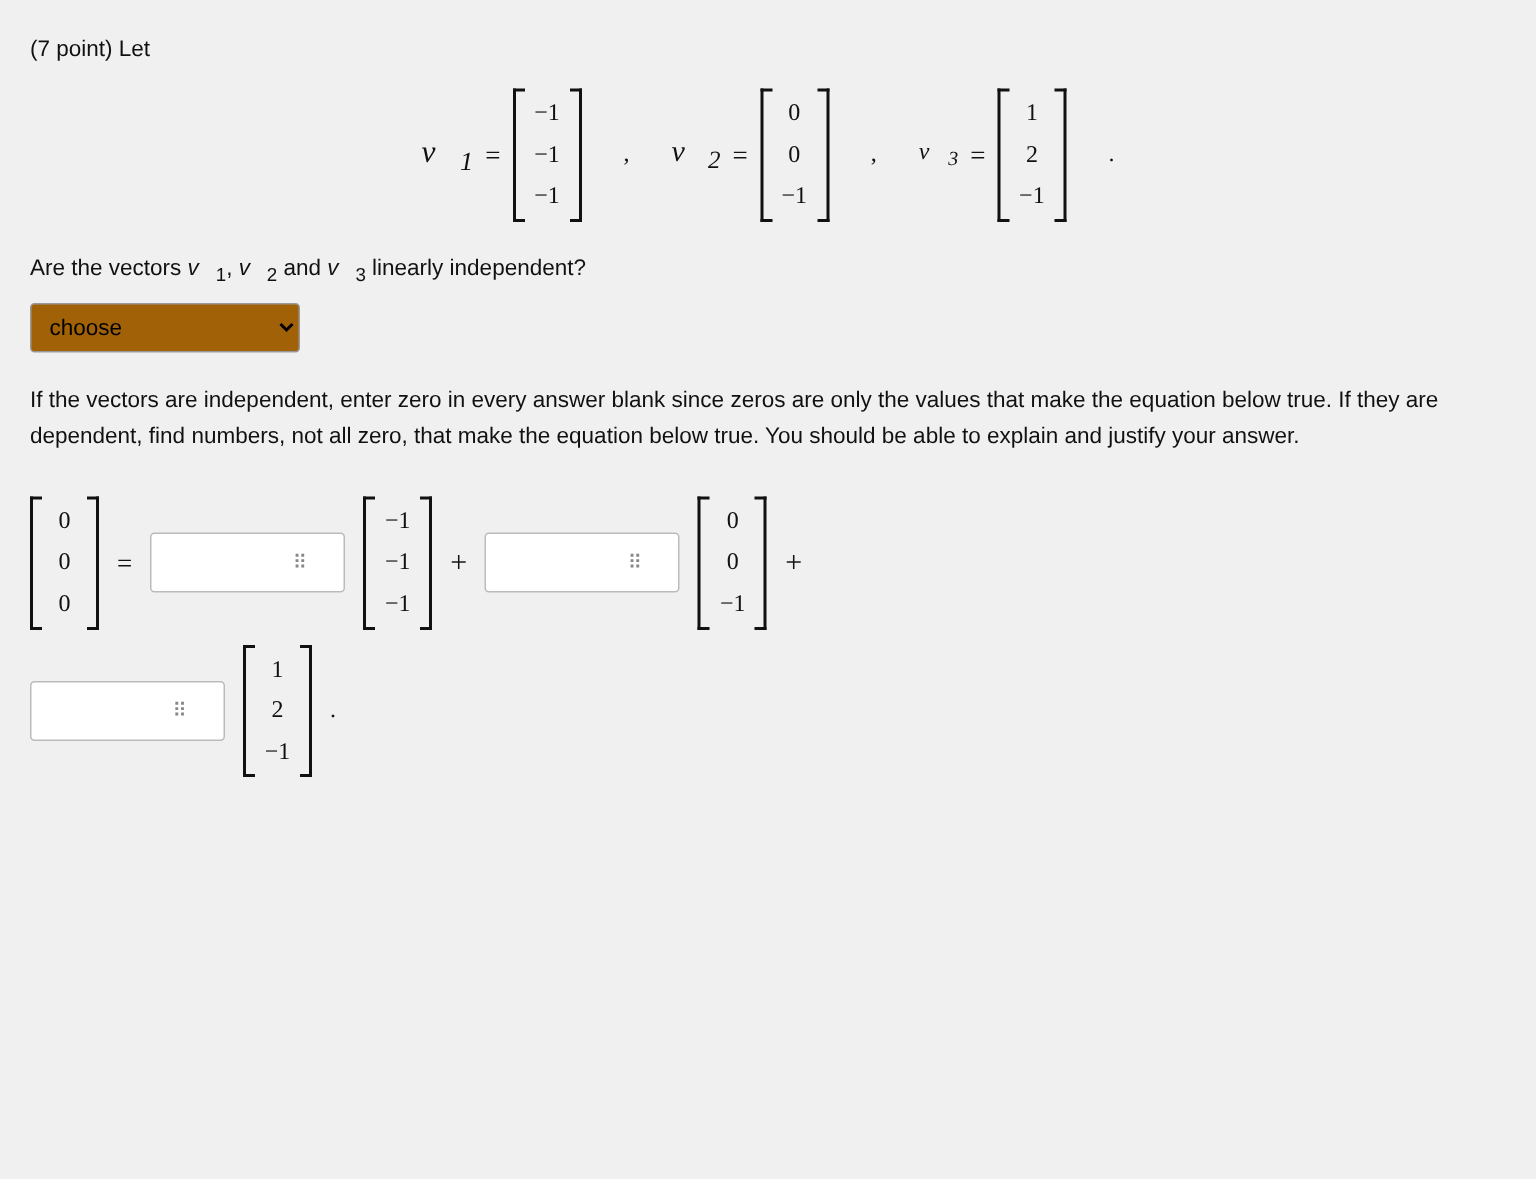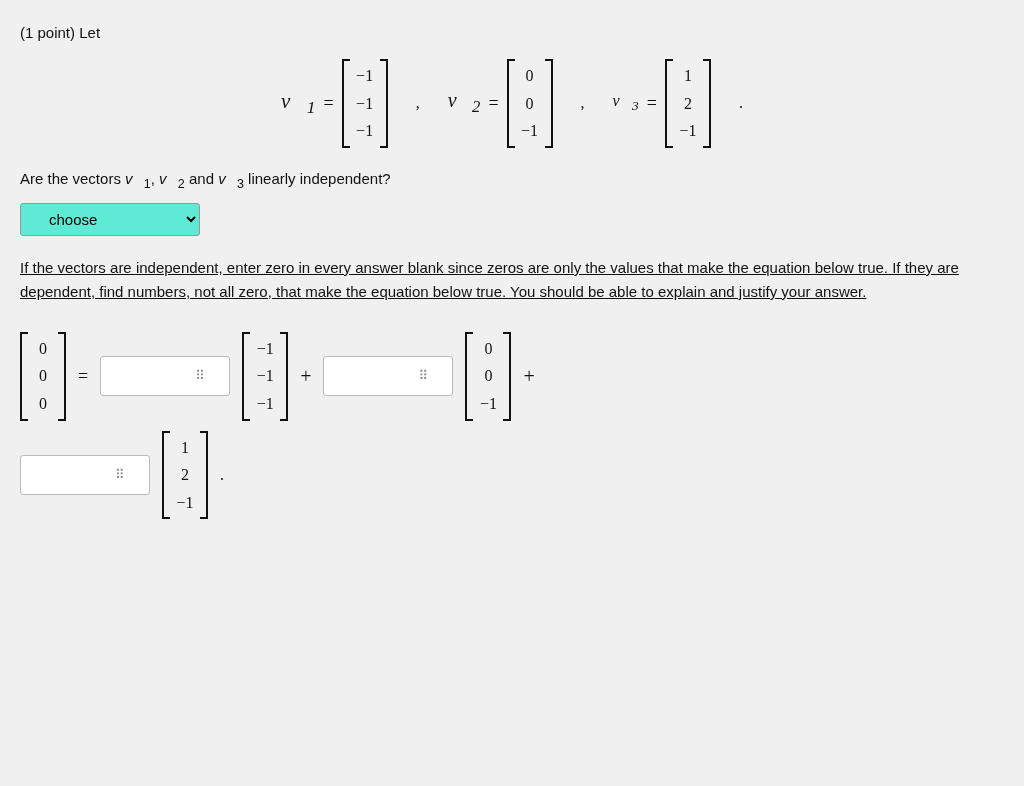--- a/index.html
+++ b/index.html
@@ -75,36 +75,35 @@
     }
     .question-text {
       font-family: Arial, sans-serif;
       font-size: 15px;
       margin-bottom: 12px;
     }
     .dropdown-row {
       margin-bottom: 20px;
     }
     select {
-      padding: 6px 24px;
+      padding: 6px 8px;
       font-size: 15px;
       border: 1px solid #999;
-      background: #5eead4;
+      background: #a16207;
       border-radius: 3px;
       min-width: 180px;
       cursor: pointer;
       font-family: Arial, sans-serif;
     }
     .paragraph {
       font-family: Arial, sans-serif;
       font-size: 15px;
       line-height: 1.6;
       margin-bottom: 28px;
       max-width: 980px;
-      text-decoration: underline;
     }
     .equation-row {
       display: flex;
       align-items: center;
       flex-wrap: wrap;
       gap: 12px;
       margin-bottom: 10px;
     }
     .input-box {
       display: inline-flex;
@@ -138,21 +137,21 @@
       display: flex;
       align-items: center;
       flex-wrap: wrap;
       gap: 12px;
       margin-top: 6px;
     }
   </style>
 </head>
 <body>
 
-<div class="header">(1 point) Let</div>
+<div class="header">(7 point) Let</div>
 
 <div class="vectors-line">
 
   <div class="vector-def">
     <span style="font-style:italic; font-size:21px;">
       <i>v⃗</i><sub>1</sub>
     </span>
     <span class="equals">=</span>
     <div class="bracket-wrap">
       <div class="bracket-left"></div>

